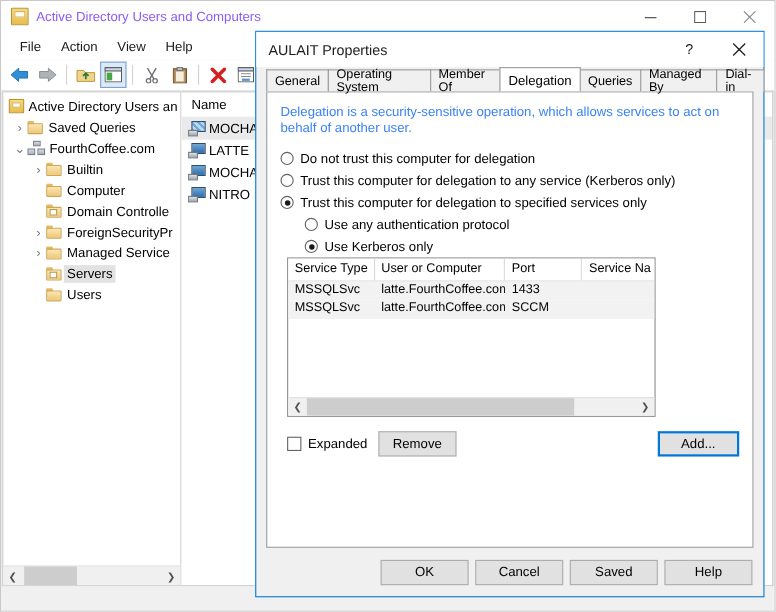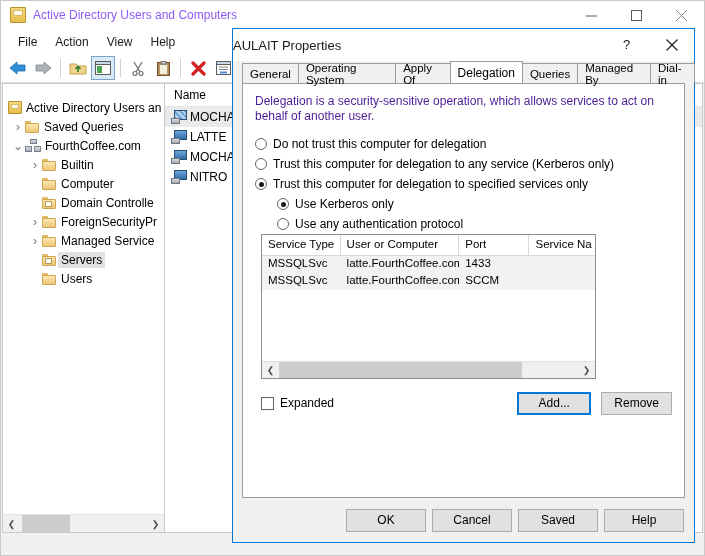--- a/index.html
+++ b/index.html
@@ -121,21 +121,21 @@
     background: #ffffff;
     border: 1px solid #c9c9c9;
     box-sizing: border-box;
     display: flex;
     flex-direction: column;
     min-height: 0;
   }
   #tree-scroll {
     flex: 1 1 auto;
     overflow: hidden;
-    padding-top: 14px;
+    padding-top: 3px;
   }
   .tree-row {
     display: flex;
     align-items: center;
     height: 19px;
     white-space: nowrap;
     font-size: 12px;
     padding-left: 3px;
   }
   .tree-row.selected .tree-label {
@@ -311,21 +311,21 @@
   }
   #dlg-titlebar {
     height: 32px;
     background: #ffffff;
     display: flex;
     align-items: center;
     position: relative;
     flex: 0 0 auto;
   }
   #dlg-title-text {
-    margin-left: 0;
+    margin-left: 11px;
     font-size: 13px;
     color: #1a1a1a;
   }
   .dlg-btns {
     position: absolute; right: 0; top: 0;
     display: flex;
   }
   .dlg-btn {
     width: 45px; height: 31px;
     display: flex; align-items: center; justify-content: center;
@@ -371,21 +371,21 @@
     box-sizing: border-box;
     flex: 1 1 auto;
     min-height: 0;
     position: relative;
     z-index: 1;
     padding: 10px 12px 0 12px;
   }
   .desc {
     font-size: 12px;
     line-height: 15px;
-    color: #4c1d95;
+    color: #3b82f6;
     margin-bottom: 10px;
     max-width: 400px;
   }
   .radio-row {
     display: flex;
     align-items: center;
     height: 20px;
     font-size: 12px;
   }
   .radio-row.indent { margin-left: 22px; }
@@ -738,21 +738,21 @@
             <line x1="0.5" y1="0.5" x2="11.5" y2="11.5" stroke="#1a1a1a" stroke-width="1.1"></line>
             <line x1="11.5" y1="0.5" x2="0.5" y2="11.5" stroke="#1a1a1a" stroke-width="1.1"></line>
           </svg>
       </div>
     </div>
   </div>
 
   <div id="dlg-tabstrip">
     <div class="tab">General</div>
     <div class="tab">Operating System</div>
-    <div class="tab">Apply Of</div>
+    <div class="tab">Member Of</div>
     <div class="tab active">Delegation</div>
     <div class="tab">Queries</div>
     <div class="tab">Managed By</div>
     <div class="tab">Dial-in</div>
   </div>
 
   <div id="dlg-page">
 
     <div class="desc">Delegation is a security-sensitive operation, which allows services to act on behalf of another user.</div>
 
@@ -763,26 +763,26 @@
     <div class="radio-row">
       <span class="radio"></span>
       <span>Trust this computer for delegation to any service (Kerberos only)</span>
     </div>
     <div class="radio-row">
       <span class="radio checked"></span>
       <span>Trust this computer for delegation to specified services only</span>
     </div>
 
     <div class="radio-row indent">
+      <span class="radio"></span>
+      <span>Use any authentication protocol</span>
+    </div>
+    <div class="radio-row indent">
       <span class="radio checked"></span>
       <span>Use Kerberos only</span>
-    </div>
-    <div class="radio-row indent">
-      <span class="radio"></span>
-      <span>Use any authentication protocol</span>
     </div>
 
 
     <div id="svc-list">
       <div id="svc-head">
         <div class="svc-th" style="width:84px;">Service Type</div>
         <div class="svc-th" style="width:127px;">User or Computer</div>
         <div class="svc-th" style="width:75px;">Port</div>
         <div class="svc-th" style="width:70px;border-right:none;">Service Na</div>
       </div>
@@ -805,22 +805,22 @@
         <div class="sb-track">
           <div class="sb-thumb" style="left:0;width:243px;height:16px;"></div>
         </div>
         <div class="sb-arrow">❯</div>
       </div>
     </div>
 
     <div id="expand-row">
       <span class="chk"></span>
       <span>Expanded</span>
+      <div class="btn" id="remove-btn">Remove</div>
       <div class="btn default" id="add-btn">Add...</div>
-      <div class="btn" id="remove-btn">Remove</div>
     </div>
 
   </div>
 
   <div id="dlg-footer">
     <div class="btn foot-btn">OK</div>
     <div class="btn foot-btn">Cancel</div>
     <div class="btn foot-btn">Saved</div>
     <div class="btn foot-btn">Help</div>
   </div>

